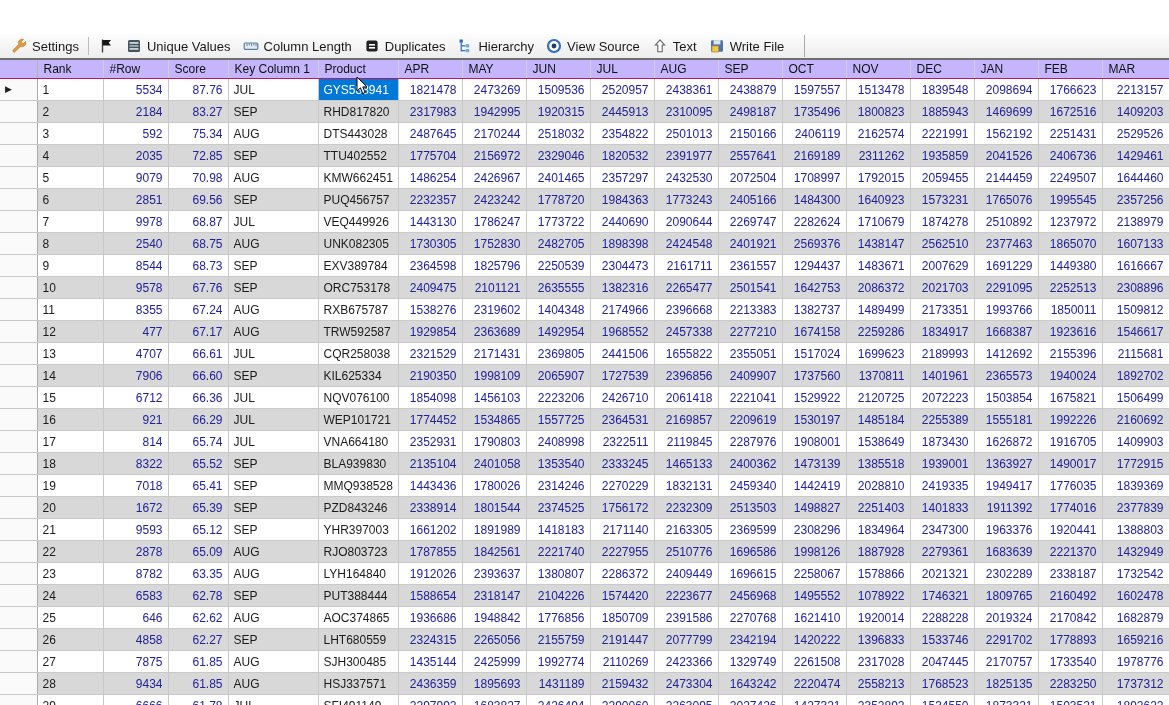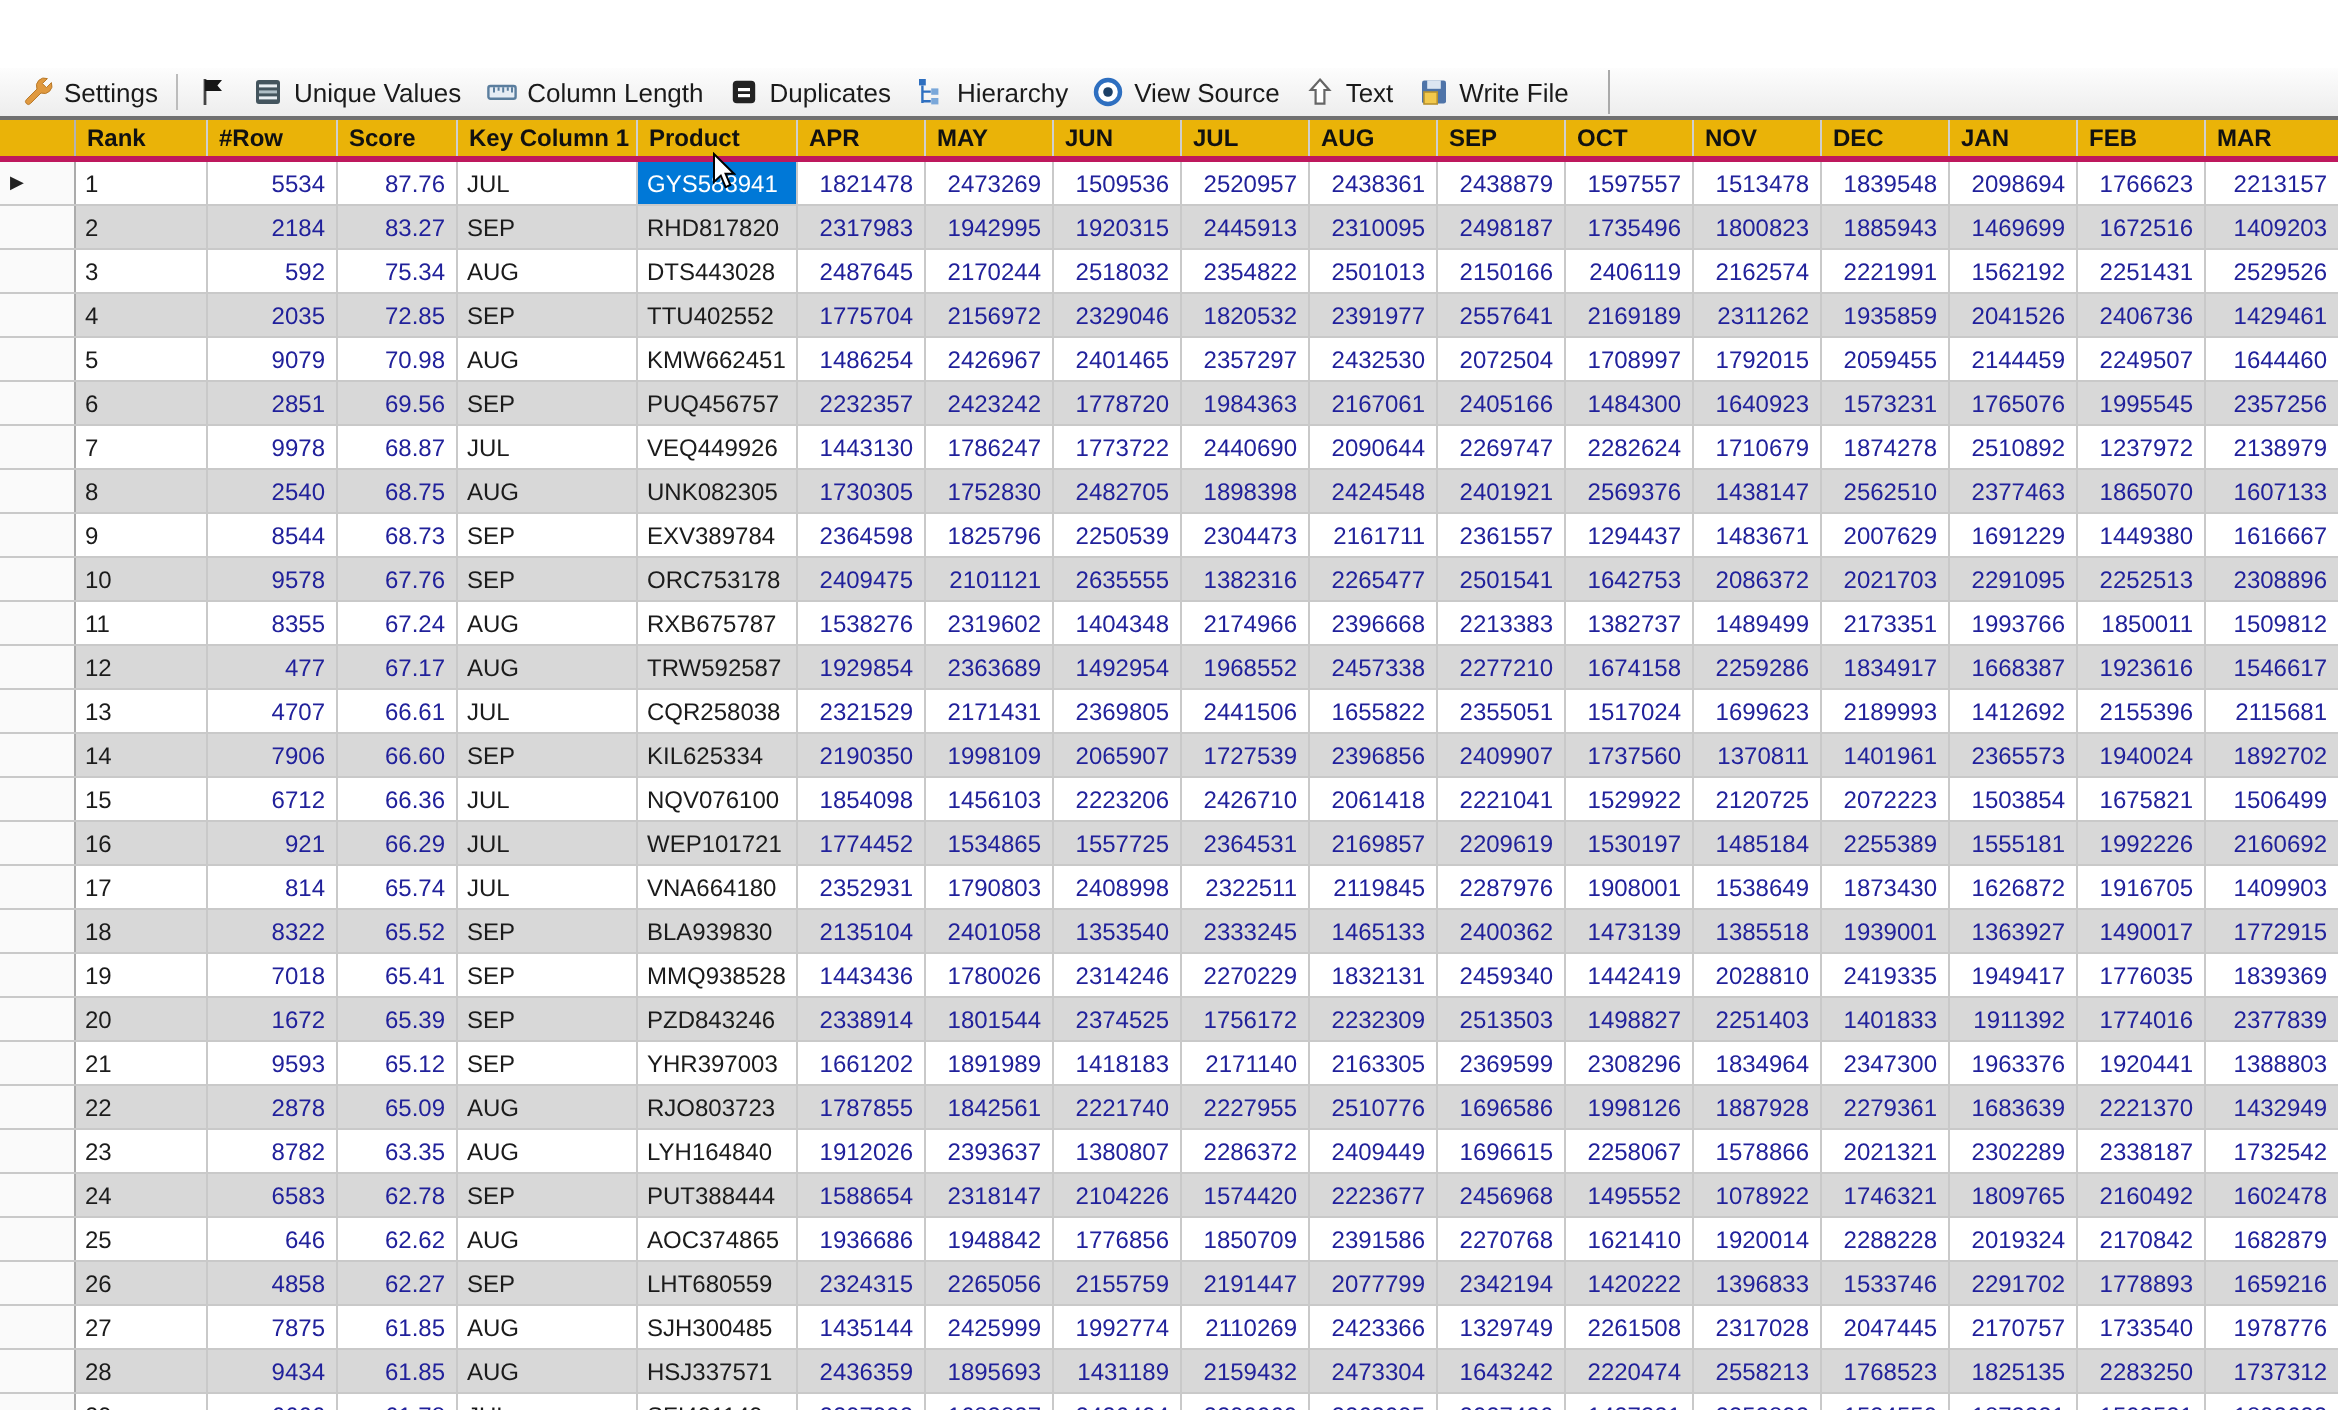--- a/index.html
+++ b/index.html
@@ -17,23 +17,23 @@
     padding-left:5px;font-size:13px;color:#1a1a1a;margin-top:34px;
   }
   .tb-item{display:flex;align-items:center;gap:5px;padding:2px 6px;white-space:nowrap;cursor:default;border-radius:2px;}
   .tb-item svg{width:16px;height:16px;flex:0 0 auto;}
   .tb-sep{width:1px;height:18px;background:#bcbcbc;margin:0 3px;}
   .tb-endsep{width:1px;height:22px;background:#aaa;margin-left:14px;}
   
   .grid{height:657px;overflow:hidden;}
   table{border-collapse:collapse;table-layout:fixed;width:1169px;}
   thead th{
-    height:18px;background:#eab308;font-weight:bold;font-size:12px;color:#111;
+    height:18px;background:#c4b5fd;font-weight:normal;font-size:12px;color:#111;
     text-align:left;padding:0 0 0 6px;
-    border-right:1px solid #cfcfcf;border-bottom:3px solid #be185d;
+    border-right:1px solid #cfcfcf;border-bottom:1px solid #be185d;
     overflow:hidden;white-space:nowrap;
   }
   thead th.corner{border-right:1px solid #b3b3b3;}
   tbody td{
     height:21px;font-size:12px;padding:0 5px;
     border-right:1px solid #c9c9c9;border-bottom:1px solid #c9c9c9;
     white-space:nowrap;overflow:hidden;background:#fff;
   }
   tr.even td{background:#d8d8d8;}
   td.sel-col{background:#fafafa !important;border-right:1px solid #ababab;padding:0 0 0 5px;}
@@ -284,21 +284,21 @@
             <td class="sel-col"></td>
             <td class="c-rank al">6</td>
             <td class="c-num ar">2851</td>
             <td class="c-num ar">69.56</td>
             <td class="c-key al">SEP</td>
             <td class="c-prod al">PUQ456757</td>
             <td class="c-num ar">2232357</td>
             <td class="c-num ar">2423242</td>
             <td class="c-num ar">1778720</td>
             <td class="c-num ar">1984363</td>
-            <td class="c-num ar">2167061</td>
+            <td class="c-num ar">1773243</td>
             <td class="c-num ar">2405166</td>
             <td class="c-num ar">1484300</td>
             <td class="c-num ar">1640923</td>
             <td class="c-num ar">1573231</td>
             <td class="c-num ar">1765076</td>
             <td class="c-num ar">1995545</td>
             <td class="c-num ar">2357256</td>
           </tr>
           <tr class="odd">
             <td class="sel-col"></td>

